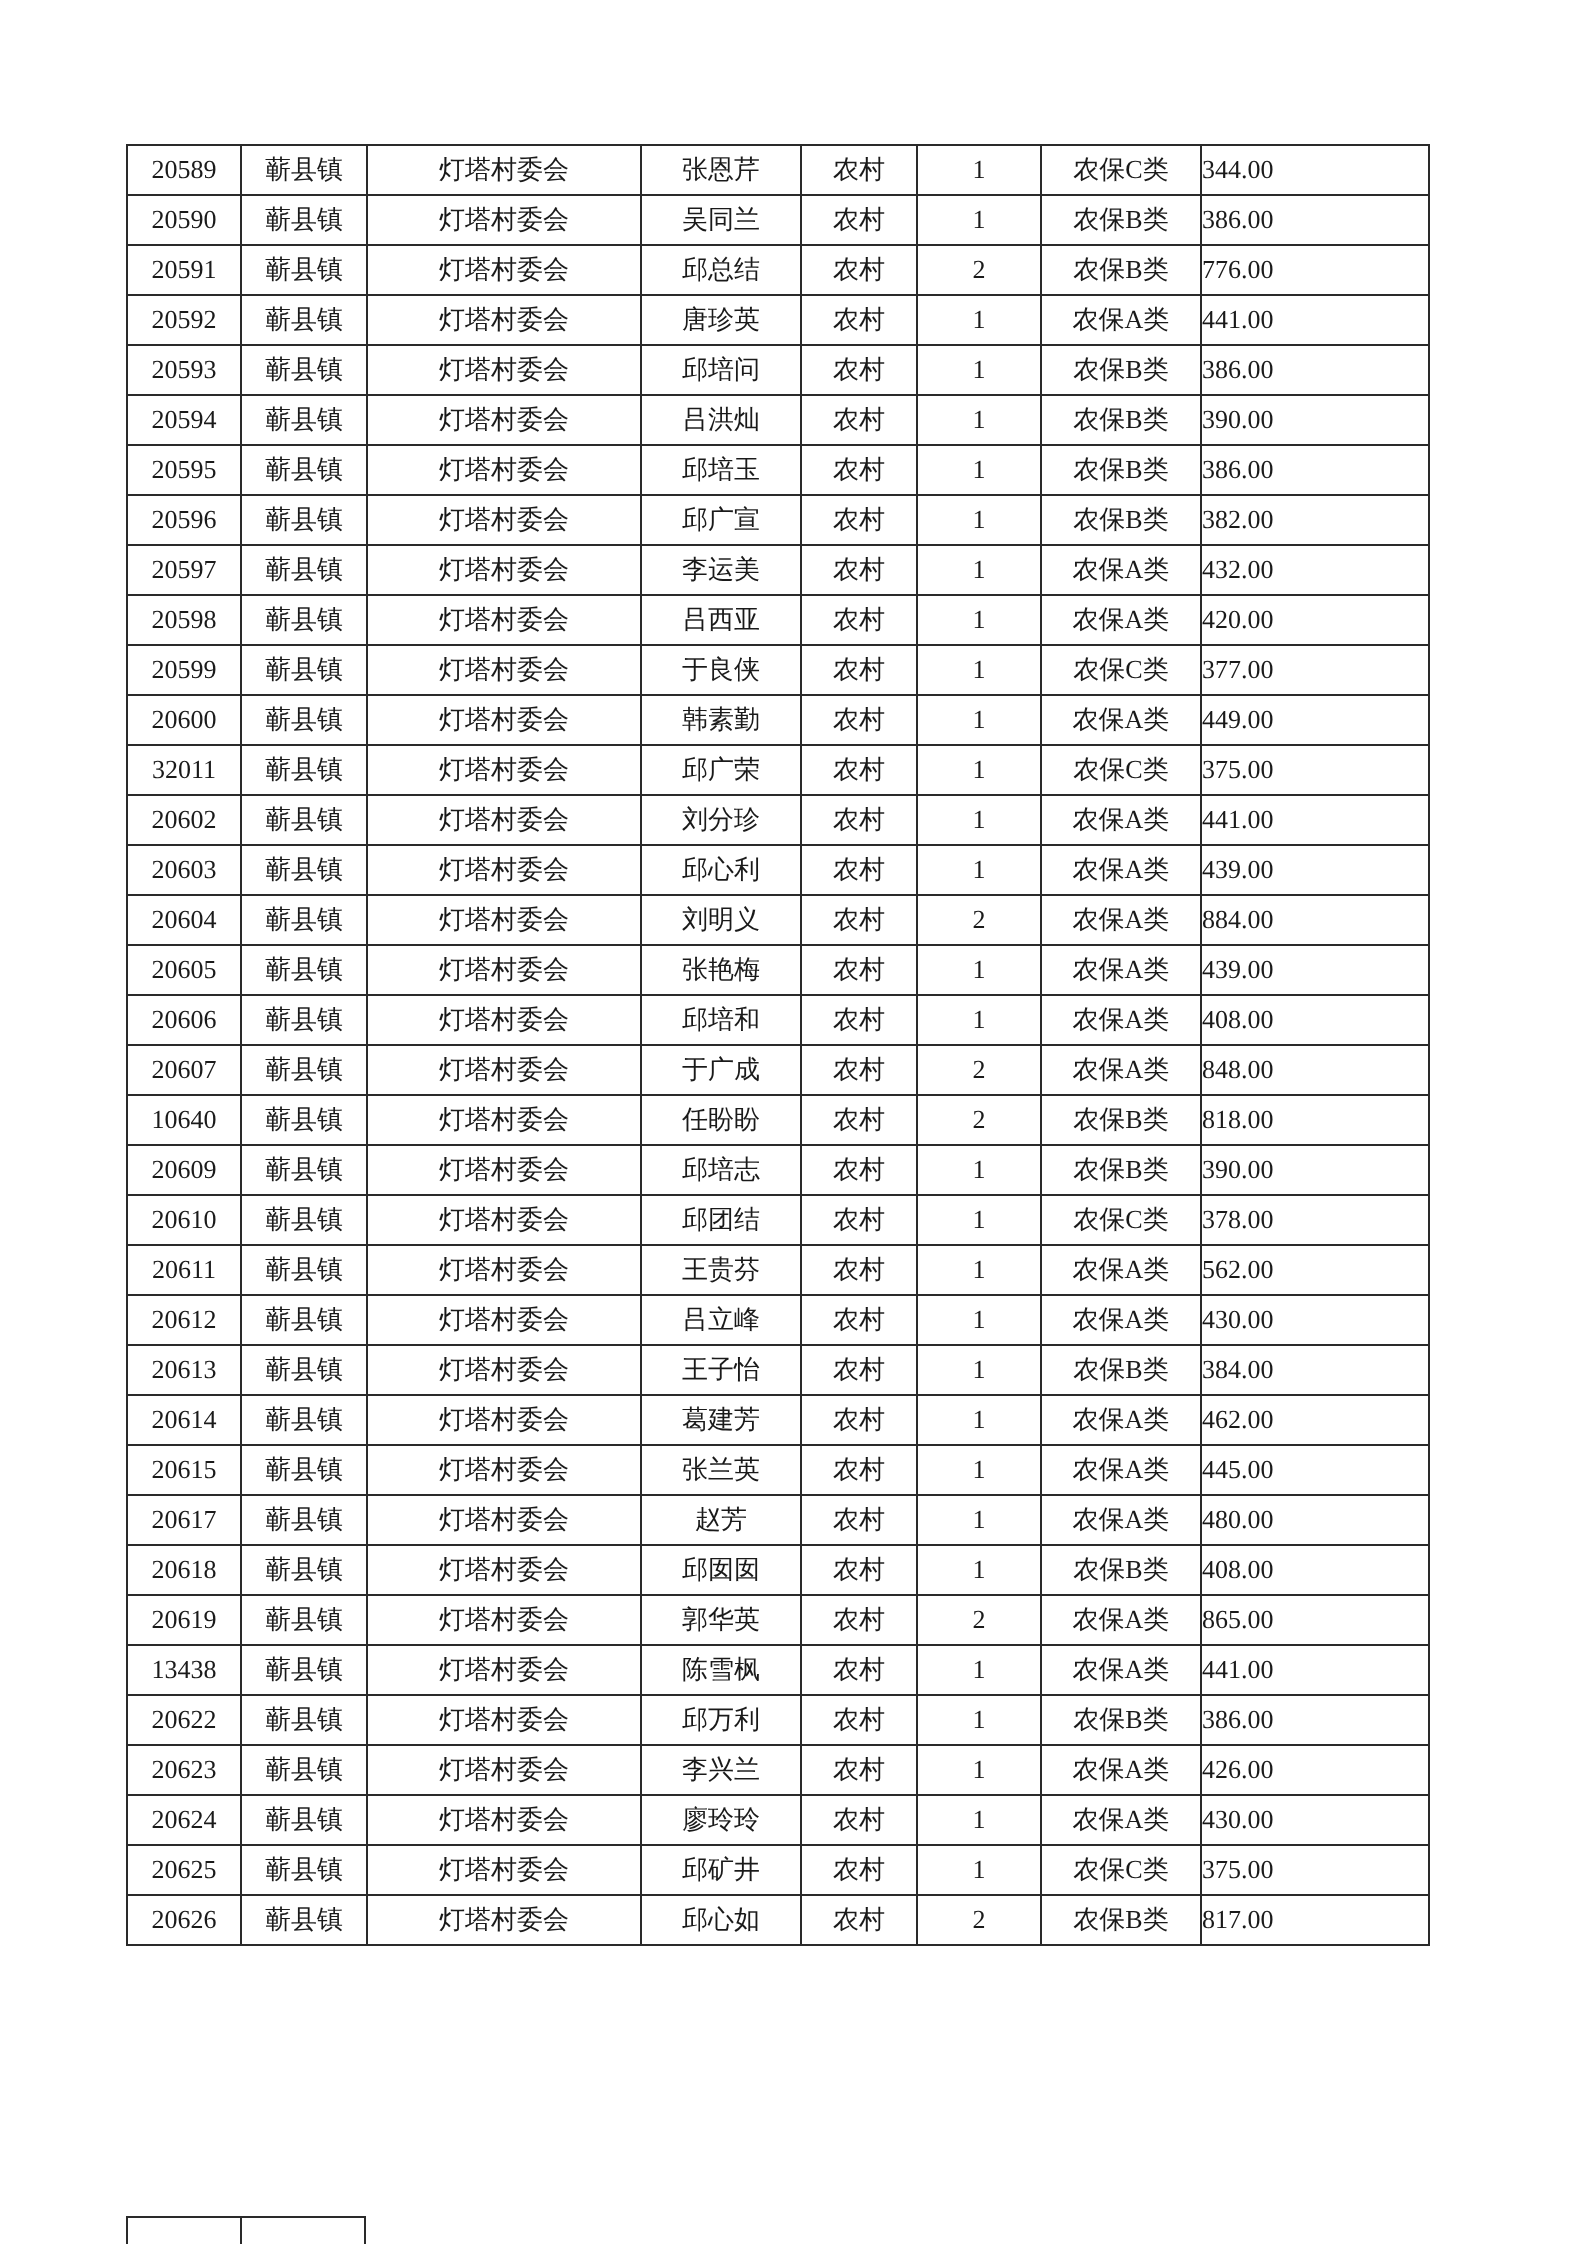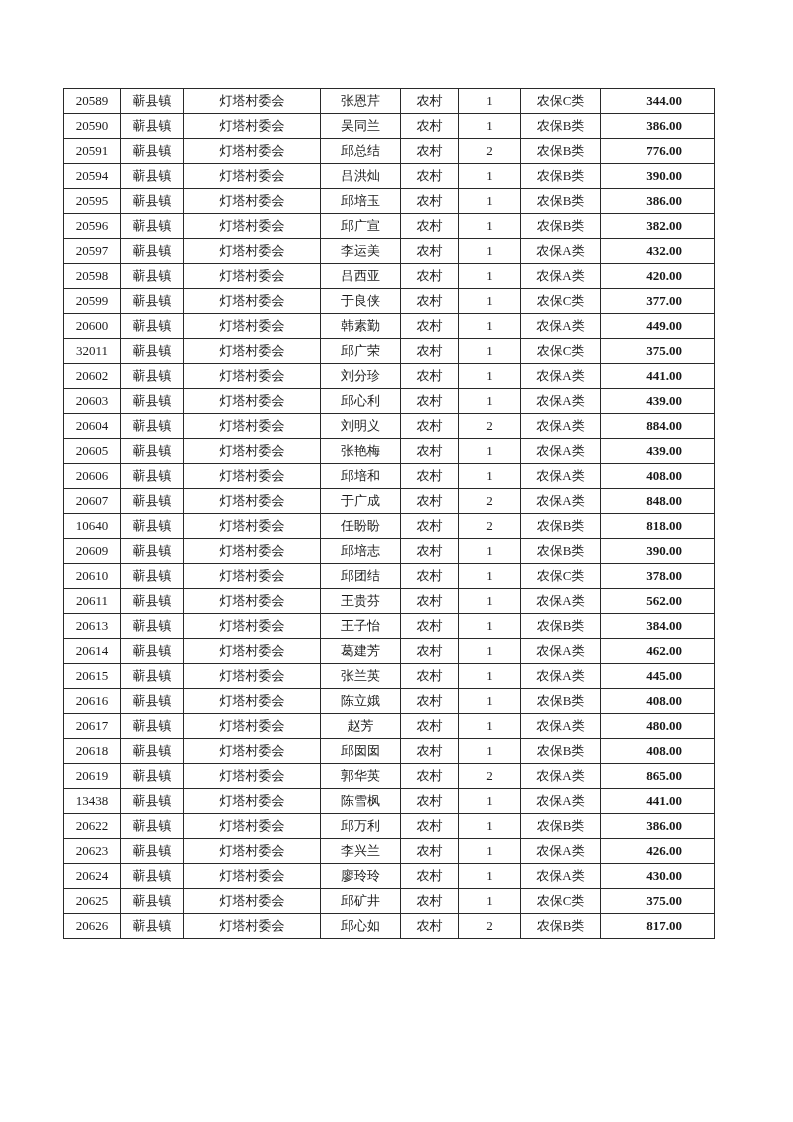--- a/index.html
+++ b/index.html
@@ -12,21 +12,20 @@
     height: 1122px;
     position: relative;
     overflow: hidden;
     font-family: "Liberation Serif", "DejaVu Serif", serif;
     color: #1a1a1a;
   }
   .page {
     position: absolute;
     inset: 0;
     background: #ffffff;
-    margin-top: 16px;
   }
   table.data-table {
     position: absolute;
     left: 63px;
     top: 72px;
     width: 651px;
     border-collapse: collapse;
     table-layout: fixed;
   }
   table.data-table td {
@@ -41,23 +40,22 @@
   }
   col.c0 { width: 57px; }
   col.c1 { width: 63px; }
   col.c2 { width: 137px; }
   col.c3 { width: 80px; }
   col.c4 { width: 58px; }
   col.c5 { width: 62px; }
   col.c6 { width: 80px; }
   col.c7 { width: 114px; }
   table.data-table td.col-7 {
-    text-align: right;
+    text-align: left;
     padding-right: 32px;
-    font-weight: bold;
   }
   .table-fragment {
     position: absolute;
     left: 63px;
     top: 1108px;
     height: 20px;
     display: flex;
   }
   .table-fragment .pcell {
     border: 1px solid #2a2a2a;
@@ -108,20 +106,40 @@
           <td class="col-0">20591</td>
           <td class="col-1">蕲县镇</td>
           <td class="col-2">灯塔村委会</td>
           <td class="col-3">邱总结</td>
           <td class="col-4">农村</td>
           <td class="col-5">2</td>
           <td class="col-6">农保B类</td>
           <td class="col-7">776.00</td>
         </tr>
         <tr>
+          <td class="col-0">20592</td>
+          <td class="col-1">蕲县镇</td>
+          <td class="col-2">灯塔村委会</td>
+          <td class="col-3">唐珍英</td>
+          <td class="col-4">农村</td>
+          <td class="col-5">1</td>
+          <td class="col-6">农保A类</td>
+          <td class="col-7">441.00</td>
+        </tr>
+        <tr>
+          <td class="col-0">20593</td>
+          <td class="col-1">蕲县镇</td>
+          <td class="col-2">灯塔村委会</td>
+          <td class="col-3">邱培问</td>
+          <td class="col-4">农村</td>
+          <td class="col-5">1</td>
+          <td class="col-6">农保B类</td>
+          <td class="col-7">386.00</td>
+        </tr>
+        <tr>
           <td class="col-0">20594</td>
           <td class="col-1">蕲县镇</td>
           <td class="col-2">灯塔村委会</td>
           <td class="col-3">吕洪灿</td>
           <td class="col-4">农村</td>
           <td class="col-5">1</td>
           <td class="col-6">农保B类</td>
           <td class="col-7">390.00</td>
         </tr>
         <tr>
@@ -288,20 +306,30 @@
           <td class="col-0">20611</td>
           <td class="col-1">蕲县镇</td>
           <td class="col-2">灯塔村委会</td>
           <td class="col-3">王贵芬</td>
           <td class="col-4">农村</td>
           <td class="col-5">1</td>
           <td class="col-6">农保A类</td>
           <td class="col-7">562.00</td>
         </tr>
         <tr>
+          <td class="col-0">20612</td>
+          <td class="col-1">蕲县镇</td>
+          <td class="col-2">灯塔村委会</td>
+          <td class="col-3">吕立峰</td>
+          <td class="col-4">农村</td>
+          <td class="col-5">1</td>
+          <td class="col-6">农保A类</td>
+          <td class="col-7">430.00</td>
+        </tr>
+        <tr>
           <td class="col-0">20613</td>
           <td class="col-1">蕲县镇</td>
           <td class="col-2">灯塔村委会</td>
           <td class="col-3">王子怡</td>
           <td class="col-4">农村</td>
           <td class="col-5">1</td>
           <td class="col-6">农保B类</td>
           <td class="col-7">384.00</td>
         </tr>
         <tr>
@@ -316,30 +344,20 @@
         </tr>
         <tr>
           <td class="col-0">20615</td>
           <td class="col-1">蕲县镇</td>
           <td class="col-2">灯塔村委会</td>
           <td class="col-3">张兰英</td>
           <td class="col-4">农村</td>
           <td class="col-5">1</td>
           <td class="col-6">农保A类</td>
           <td class="col-7">445.00</td>
-        </tr>
-        <tr>
-          <td class="col-0">20616</td>
-          <td class="col-1">蕲县镇</td>
-          <td class="col-2">灯塔村委会</td>
-          <td class="col-3">陈立娥</td>
-          <td class="col-4">农村</td>
-          <td class="col-5">1</td>
-          <td class="col-6">农保B类</td>
-          <td class="col-7">408.00</td>
         </tr>
         <tr>
           <td class="col-0">20617</td>
           <td class="col-1">蕲县镇</td>
           <td class="col-2">灯塔村委会</td>
           <td class="col-3">赵芳</td>
           <td class="col-4">农村</td>
           <td class="col-5">1</td>
           <td class="col-6">农保A类</td>
           <td class="col-7">480.00</td>

